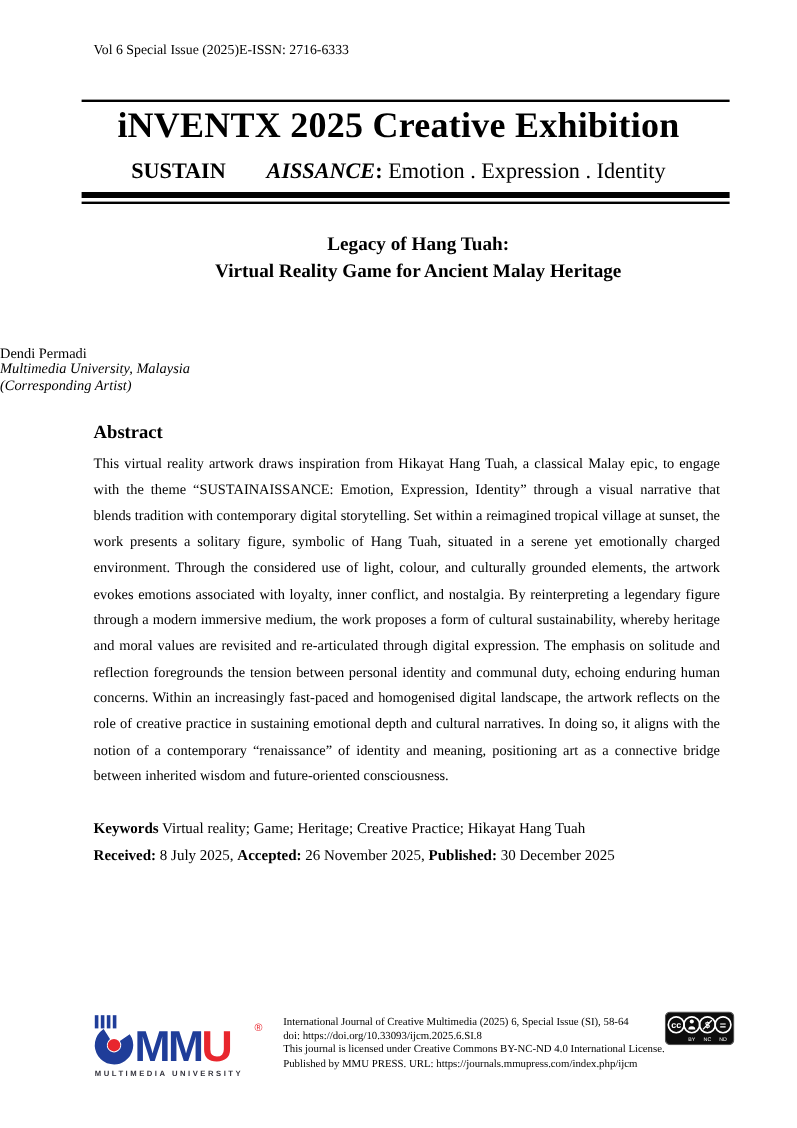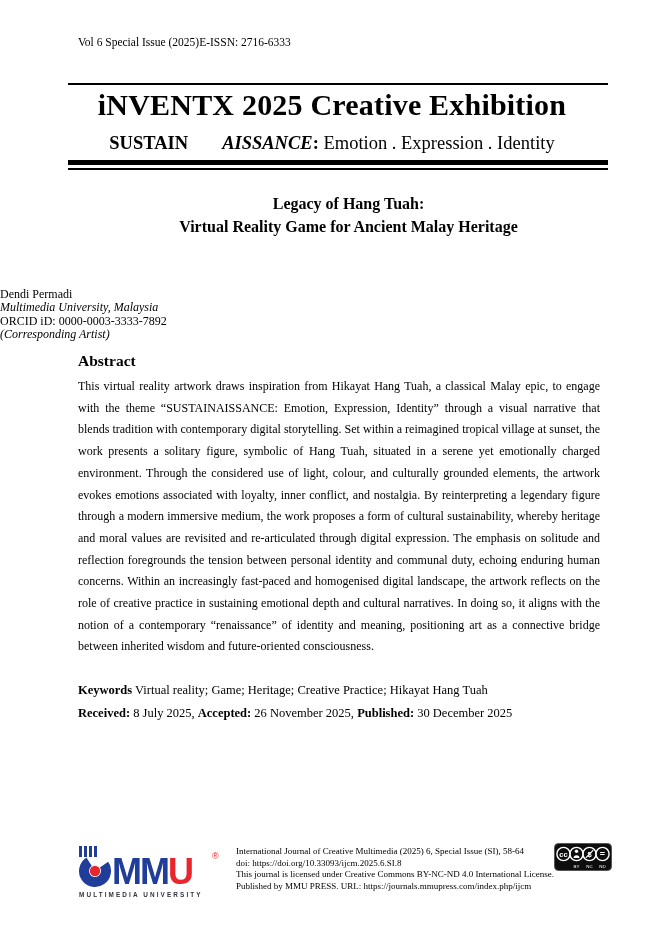--- a/index.html
+++ b/index.html
@@ -93,21 +93,20 @@
   <div class="rule rule-thin"></div>
 
   <div class="paper-title">
     <div>Legacy of Hang Tuah:</div>
     <div>Virtual Reality Game for Ancient Malay Heritage</div>
   </div>
 
   <div class="author-block">
     <div>Dendi Permadi</div>
     <div class="it">Multimedia University, Malaysia</div>
-    <div>ORCID iD: 0000-0003-3333-7892</div>
     <div class="it">(Corresponding Artist)</div>
   </div>
 
   <div class="abstract-heading">Abstract</div>
   <p class="abstract-body">This virtual reality artwork draws inspiration from Hikayat Hang Tuah, a classical Malay epic, to engage with the theme “SUSTAINAISSANCE: Emotion, Expression, Identity” through a visual narrative that blends tradition with contemporary digital storytelling. Set within a reimagined tropical village at sunset, the work presents a solitary figure, symbolic of Hang Tuah, situated in a serene yet emotionally charged environment. Through the considered use of light, colour, and culturally grounded elements, the artwork evokes emotions associated with loyalty, inner conflict, and nostalgia. By reinterpreting a legendary figure through a modern immersive medium, the work proposes a form of cultural sustainability, whereby heritage and moral values are revisited and re-articulated through digital expression. The emphasis on solitude and reflection foregrounds the tension between personal identity and communal duty, echoing enduring human concerns. Within an increasingly fast-paced and homogenised digital landscape, the artwork reflects on the role of creative practice in sustaining emotional depth and cultural narratives. In doing so, it aligns with the notion of a contemporary “renaissance” of identity and meaning, positioning art as a connective bridge between inherited wisdom and future-oriented consciousness.</p>
 
   <div class="keywords-line">
     <span class="bold">Keywords</span><span> Virtual reality; Game; Heritage; Creative Practice; Hikayat Hang Tuah</span>
   </div>
 

